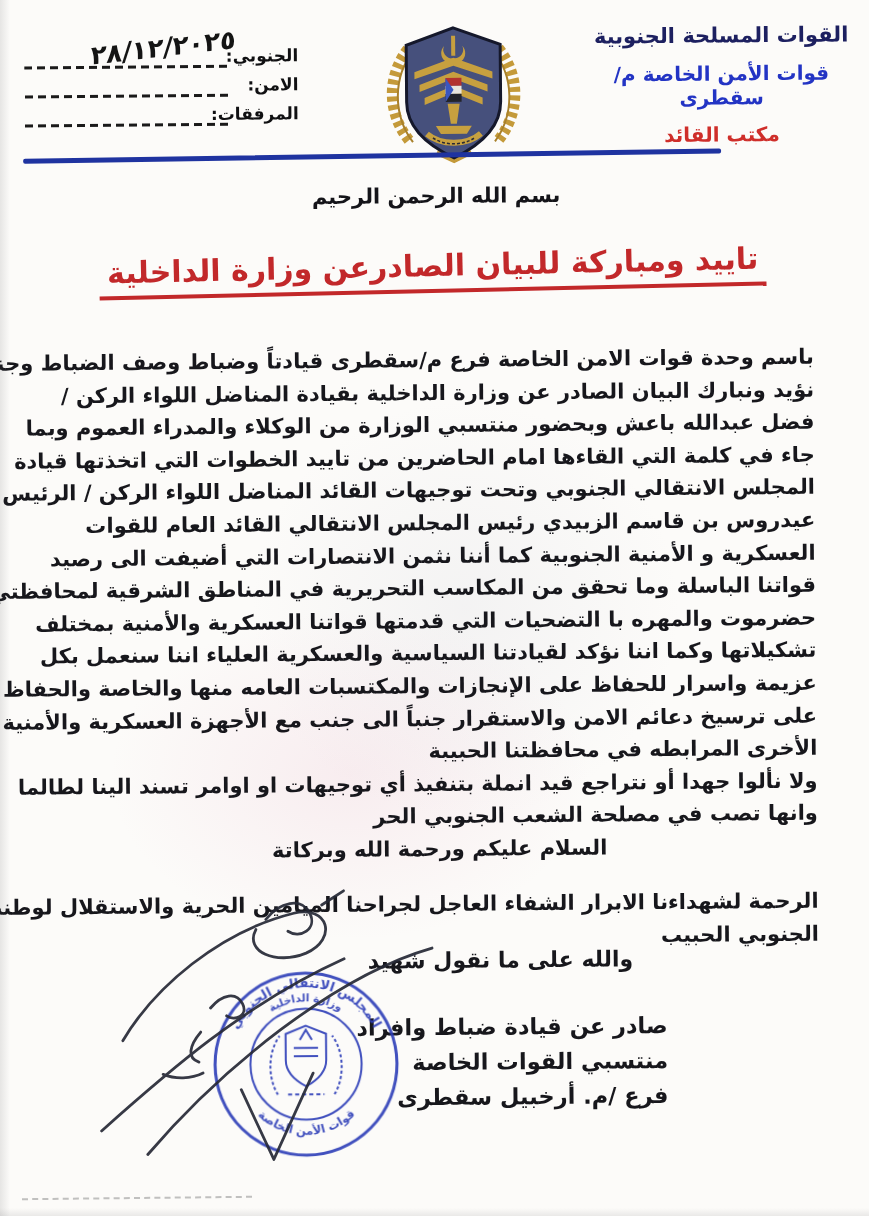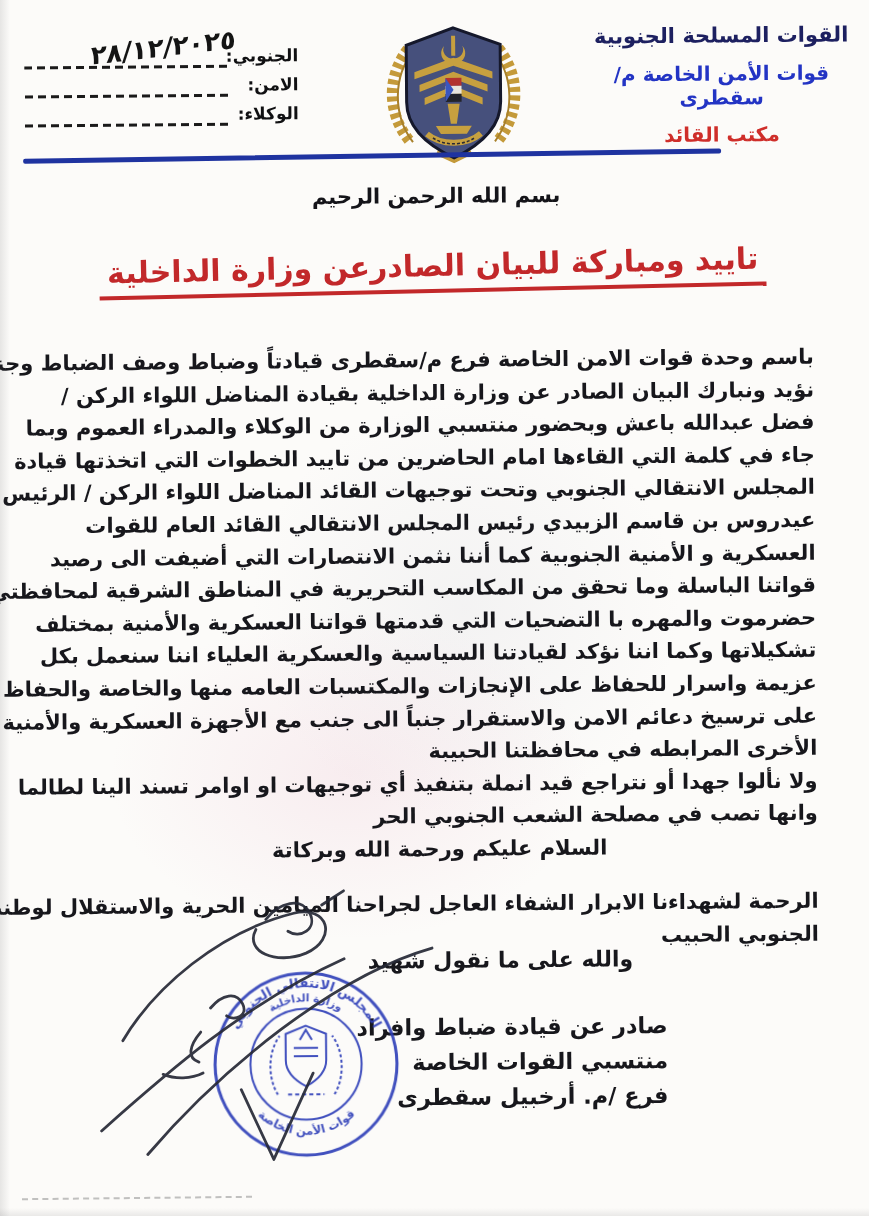--- a/index.html
+++ b/index.html
@@ -112,21 +112,21 @@
       <div class="field-row">
         <span class="field-label">الجنوبي:</span>
         <span class="date-hand">٢٨/١٢/٢٠٢٥</span>
         <span class="dash-line"></span>
       </div>
       <div class="field-row">
         <span class="field-label">الامن:</span>
         <span class="dash-line"></span>
       </div>
       <div class="field-row">
-        <span class="field-label">الوكلاء:</span>
+        <span class="field-label">المرفقات:</span>
         <span class="dash-line"></span>
       </div>
     </div>
 
     <div class="hdr-rule"></div>
 
     <div class="basmala">بسم الله الرحمن الرحيم</div>
 
     <div class="doc-title-wrap">
       <span class="doc-title">تاييد ومباركة للبيان الصادرعن وزارة الداخلية</span>

